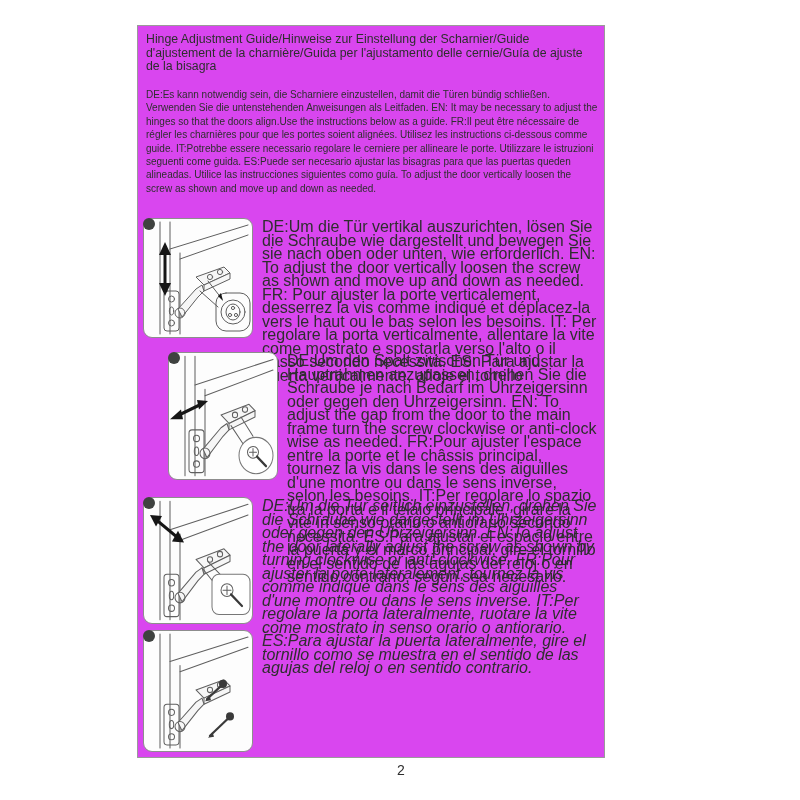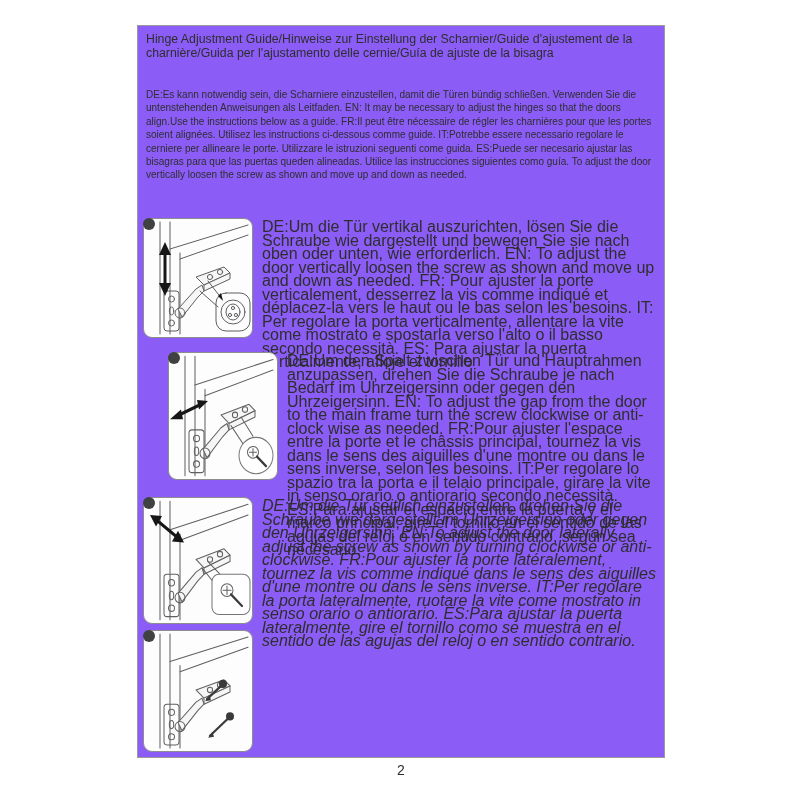--- a/index.html
+++ b/index.html
@@ -2,22 +2,22 @@
 <html><head>
 <meta charset="utf-8">
 <style>
   html,body{margin:0;padding:0;}
   body{
     width:800px;height:800px;background:#ffffff;position:relative;
     font-family:"Liberation Sans","DejaVu Sans",sans-serif;
     color:#2e2e2e;-webkit-font-smoothing:antialiased;
   }
   .page-frame{
-    position:absolute;left:137px;top:25px;width:528px;height:733px;
-    border:1px solid #9a9a9a;box-sizing:border-box;background:#8b5cf6;
+    position:absolute;left:137px;top:25px;width:468px;height:733px;
+    border:1px solid #9a9a9a;box-sizing:border-box;background:#d946ef;
   }
   .doc-title{
     position:absolute;left:8px;right:8px;top:7px;
     font-size:12.3px;line-height:13.6px;
   }
   .intro{
     position:absolute;left:8px;right:6px;top:62px;
     font-size:10px;line-height:13.4px;
   }
   .section{position:absolute;left:5px;right:6px;}

